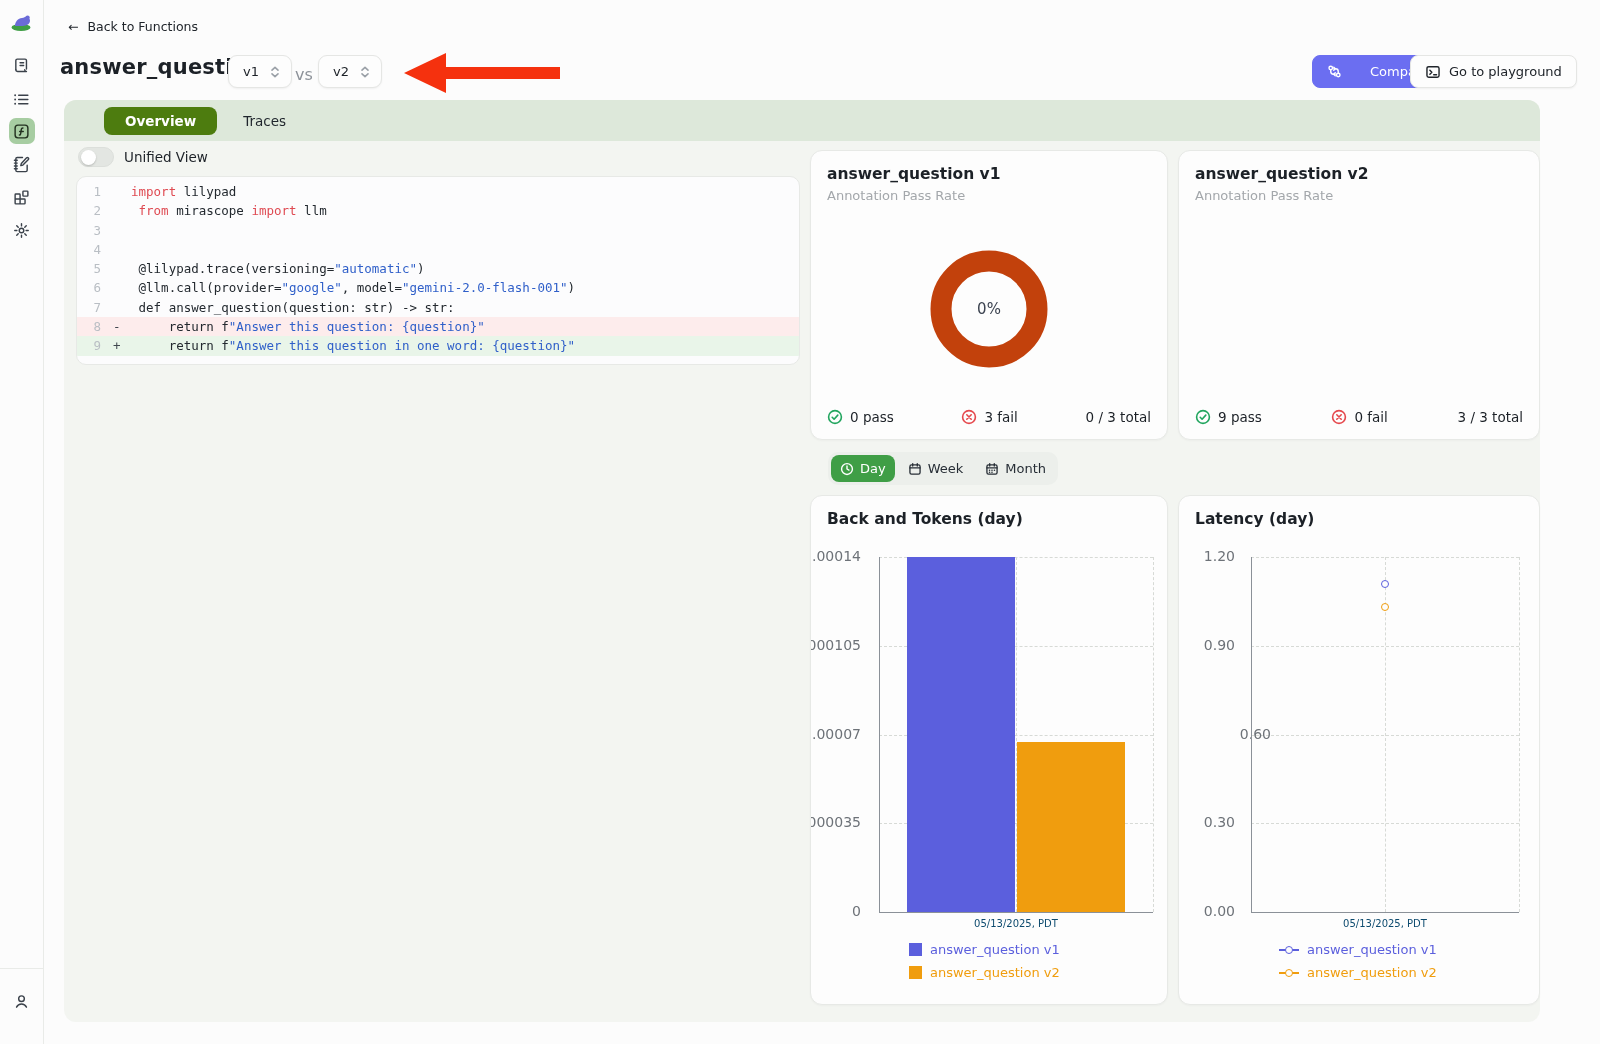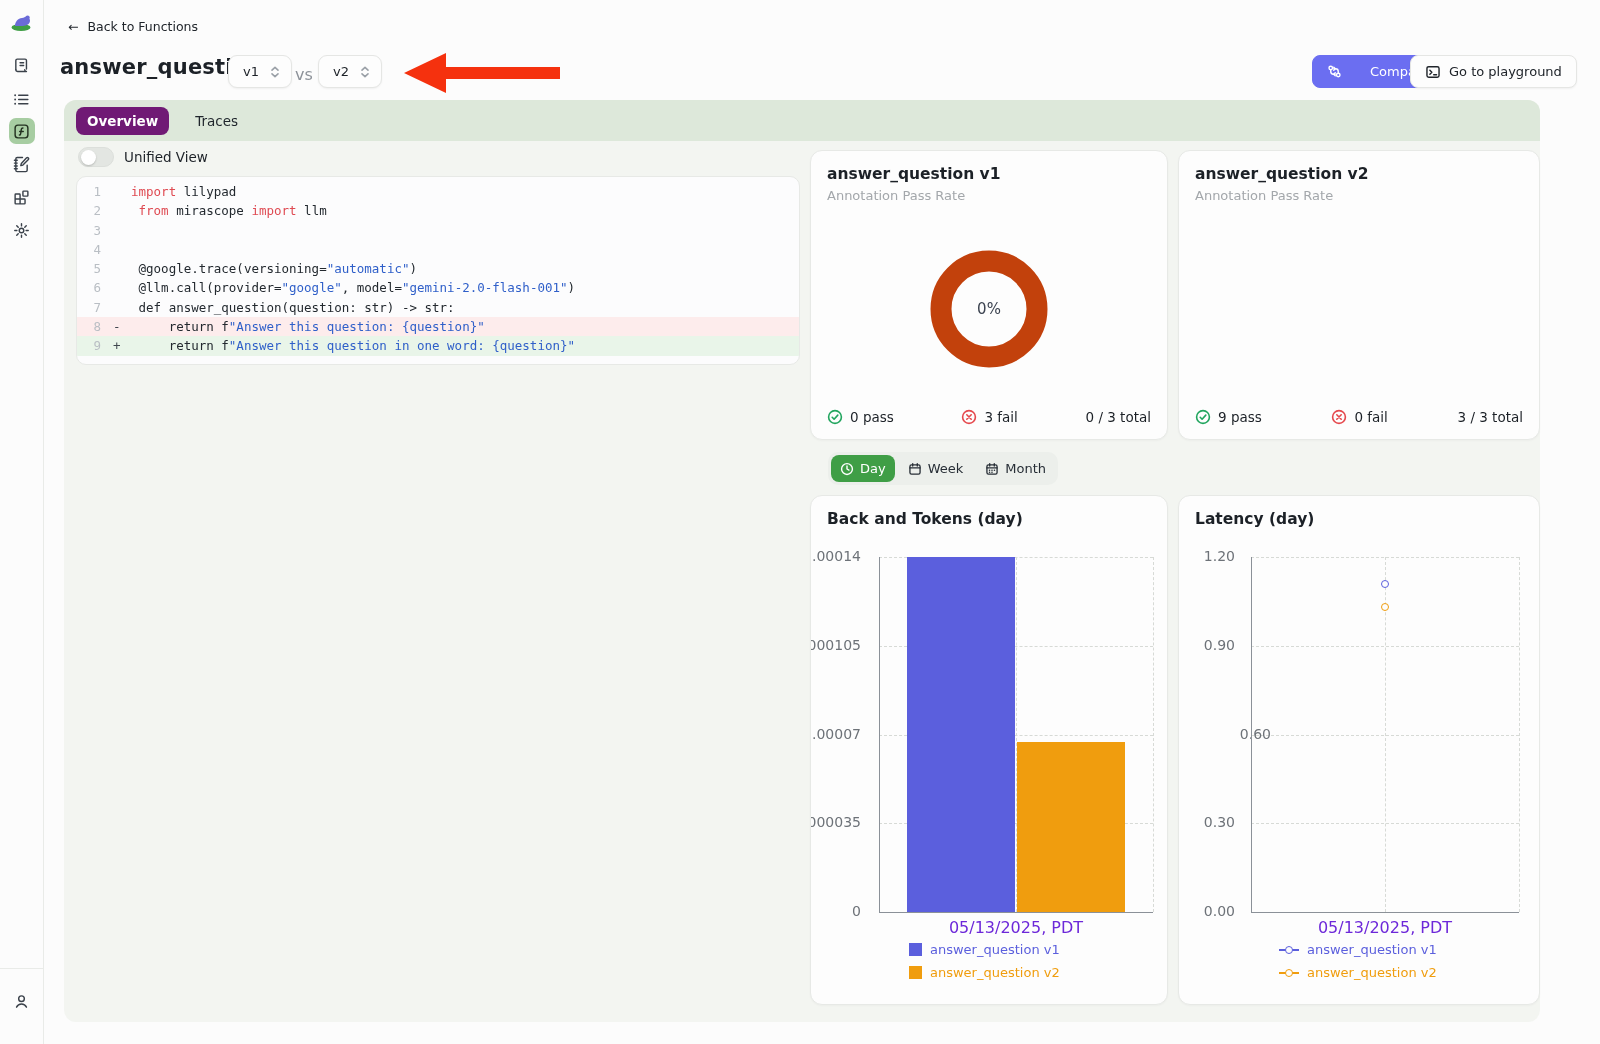--- a/index.html
+++ b/index.html
@@ -32,21 +32,21 @@
   #compare-btn { left:1312px; background:#6b6ef1; color:#ffffff; border:1px solid #6b6ef1;gap:28px; }
   #playground-btn { left:1410px; background:#fdfdfd; color:#20252b; border:1px solid #e5e6e4;
     box-shadow:0 1px 2px rgba(0,0,0,.05); }
 
   
   #panel { position:absolute; left:64px; top:100px; width:1476px; height:922px;
     background:#f3f5f1; border-radius:12px; }
   #tabstrip { position:absolute; left:0; top:0; width:100%; height:41px; background:#dde8da;
     border-radius:12px 12px 0 0; display:flex; align-items:center; padding-left:12px; gap:26px; }
   .tab { font-size:13.5px; color:#1f252c; cursor:pointer; }
-  .tab.active { background:#701a75; color:#ffffff; padding:6px 11px; border-radius:8px; font-weight:bold; }
+  .tab.active { background:#4d7c0f; color:#ffffff; padding:6px 21px; border-radius:8px; font-weight:bold;margin-left:28px; }
 
   
   #unified-row { position:absolute; left:14px; top:47px; display:flex; align-items:center; gap:10px; }
   #unified-toggle { width:36px; height:20px; border-radius:999px; background:#e3e6e2;
     border:1px solid #dcdfdb; position:relative; cursor:pointer; }
   #unified-toggle .knob { position:absolute; left:2px; top:1.5px; width:15px; height:15px;
     border-radius:50%; background:#fff; box-shadow:0 1px 2px rgba(0,0,0,.2); }
   #unified-label { font-size:13.5px; }
 
   
@@ -85,21 +85,21 @@
   
   .chart-body { position:absolute; left:0; top:0; right:0; bottom:0; }
   .grid-h { position:absolute; border-top:1px dashed #d7dad6; height:0; }
   .grid-v { position:absolute; border-left:1px dashed #d7dad6; width:0; }
   .axis-y { position:absolute; width:0; border-left:1.5px solid #8b9198; }
   .axis-x { position:absolute; height:0; border-top:1.5px solid #8b9198; }
   .tick-wrap { position:absolute; height:18px; overflow:hidden; }
   .tick-label { position:absolute; right:6px; top:0; white-space:nowrap; font-size:14px; color:#6d7278; }
   .bar { position:absolute; }
   .dot { position:absolute; width:8px; height:8px; border-radius:50%; border:1.6px solid; background:#fdfdfd; }
-  .xlabel { position:absolute; text-align:center; font-size:16px; color:#6d28d9; }
+  .xlabel { position:absolute; text-align:center; font-size:10px; color:#0c4a6e; }
   .legend-row { position:absolute; display:flex; align-items:center; gap:8px; font-size:13px; }
   .swatch { width:13px; height:13px; flex:none; }
   .lmarker { width:20px; height:9px; position:relative; flex:none; }
   .lmarker .line { position:absolute; left:0; right:0; top:3.5px; height:2px; }
   .lmarker .circ { position:absolute; left:6px; top:0.5px; width:8px; height:8px; border-radius:50%;
     border:1.6px solid; background:#fdfdfd; }
 </style>
 </head>
 <body>
 
@@ -212,21 +212,21 @@
       </div>
     <span id="unified-label">Unified View</span>
   </div>
 
   <div id="code-card">
     <div>
         <div class="code-row"><span class="code-gutter">1</span><span class="code-marker"></span><span><span class="tok-kw">import</span><span class="tok-pl"> lilypad</span></span></div>
         <div class="code-row"><span class="code-gutter">2</span><span class="code-marker"></span><span><span class="tok-pl"> </span><span class="tok-kw">from</span><span class="tok-pl"> mirascope </span><span class="tok-kw">import</span><span class="tok-pl"> llm</span></span></div>
         <div class="code-row"><span class="code-gutter">3</span><span class="code-marker"></span><span></span></div>
         <div class="code-row"><span class="code-gutter">4</span><span class="code-marker"></span><span></span></div>
-        <div class="code-row"><span class="code-gutter">5</span><span class="code-marker"></span><span><span class="tok-pl"> @google.trace(versioning=</span><span class="tok-str">"automatic"</span><span class="tok-pl">)</span></span></div>
+        <div class="code-row"><span class="code-gutter">5</span><span class="code-marker"></span><span><span class="tok-pl"> @lilypad.trace(versioning=</span><span class="tok-str">"automatic"</span><span class="tok-pl">)</span></span></div>
         <div class="code-row"><span class="code-gutter">6</span><span class="code-marker"></span><span><span class="tok-pl"> @llm.call(provider=</span><span class="tok-str">"google"</span><span class="tok-pl">, model=</span><span class="tok-str">"gemini-2.0-flash-001"</span><span class="tok-pl">)</span></span></div>
         <div class="code-row"><span class="code-gutter">7</span><span class="code-marker"></span><span><span class="tok-pl"> def answer_question(question: str) -&gt; str:</span></span></div>
         <div class="code-row minus"><span class="code-gutter">8</span><span class="code-marker">-</span><span><span class="tok-pl">     return f</span><span class="tok-str">"Answer this question: {question}"</span></span></div>
         <div class="code-row plus"><span class="code-gutter">9</span><span class="code-marker">+</span><span><span class="tok-pl">     return f</span><span class="tok-str">"Answer this question in one word: {question}"</span></span></div>
       </div>
   </div>
 
   <div class="card" style="left:746px; top:50px; width:358px; height:290px">
     <div class="card-title">answer_question v1</div>
     <div class="card-subtitle">Annotation Pass Rate</div>

